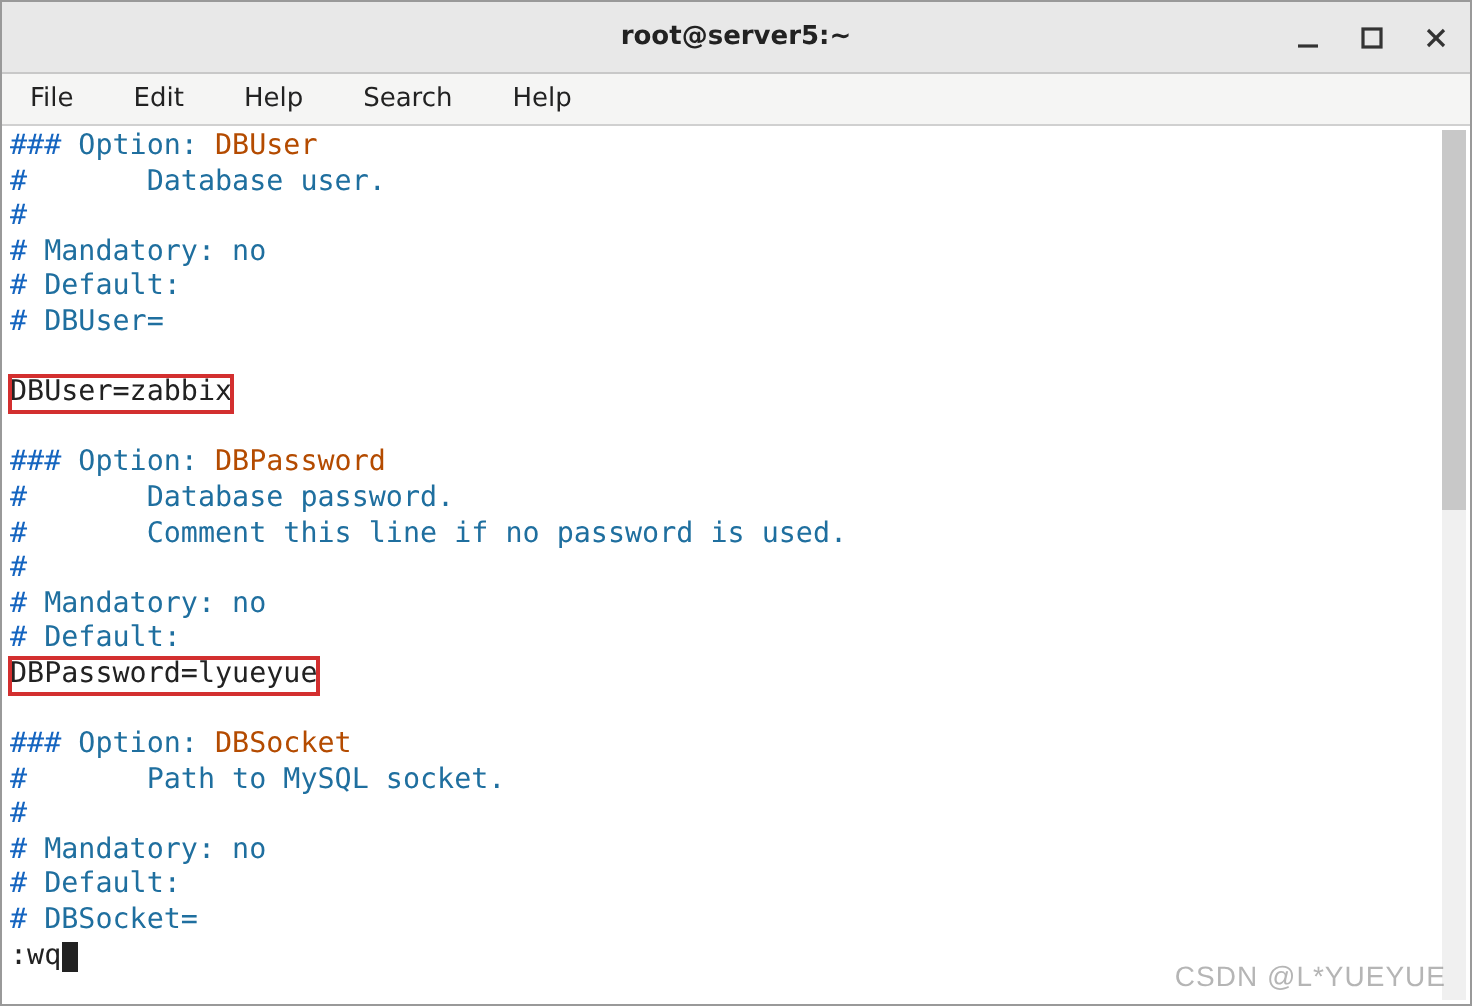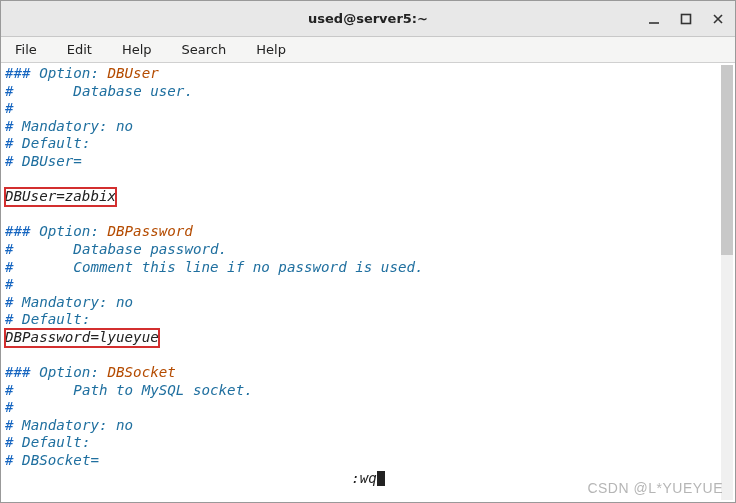--- a/index.html
+++ b/index.html
@@ -64,33 +64,32 @@
   .terminal-area {
     padding: 2px 4px 0 4px;
     font-family: "DejaVu Sans Mono", "Liberation Mono", monospace;
     font-size: 14.2px;
     line-height: 17.6px;
     white-space: pre;
     position: relative;
     height: calc(100% - 62px);
     overflow: hidden;
   }
-  .tl { display: block; font-style: italic; }
+  .tl { display: block; }
   .c-hash  { color: #1565c0; }
   .c-text  { color: #1f6f9f; }
   .c-opt   { color: #b44b00; }
   .c-assign { color: #222; }
   .highlight-box {
     outline: 2px solid #d32f2f;
     outline-offset: -1px;
     display: inline-block;
   }
   .cmdline {
     color: #222;
-    text-align: center;
   }
   .cursor-block {
     display: inline-block;
     width: 8px;
     height: 15px;
     background: #222;
     vertical-align: text-bottom;
     margin-left: 0px;
   }
   .watermark {
@@ -118,21 +117,21 @@
     width: 12px;
     height: 190px;
     background: #c8c8c8;
     border-radius: 0;
   }
 </style>
 </head>
 <body>
 
 <div class="titlebar">
-  <span class="titlebar-title">used@server5:~</span>
+  <span class="titlebar-title">root@server5:~</span>
   <div class="window-controls">
     <span class="win-btn">
       <svg viewBox="0 0 12 12">
           <line x1="1" y1="10" x2="11" y2="10"></line>
         </svg>
     </span>
     <span class="win-btn">
       <svg viewBox="0 0 12 12">
           <rect x="1.5" y="1.5" width="9" height="9"></rect>
         </svg>

